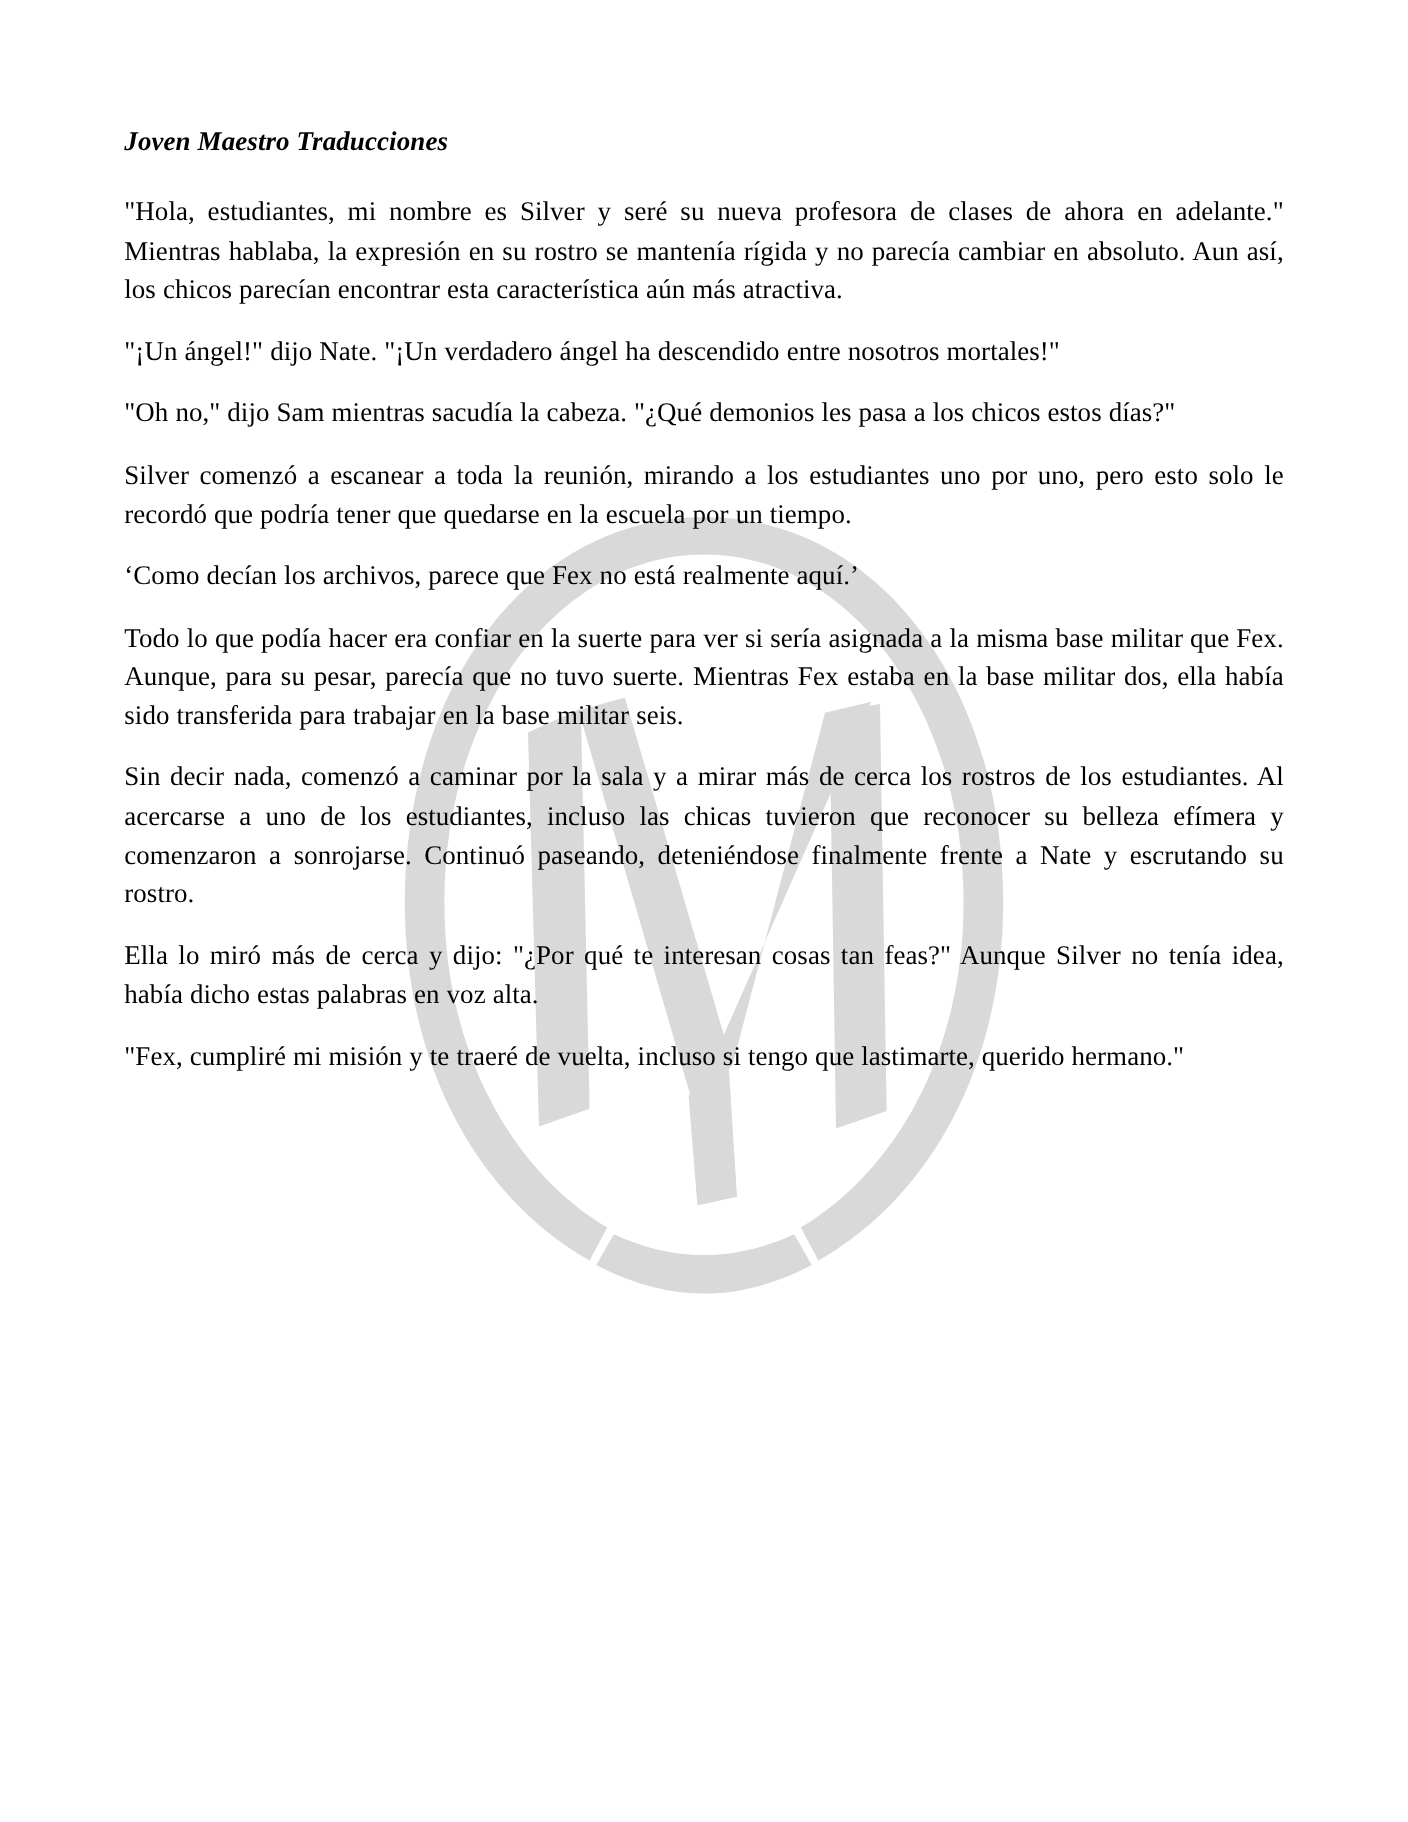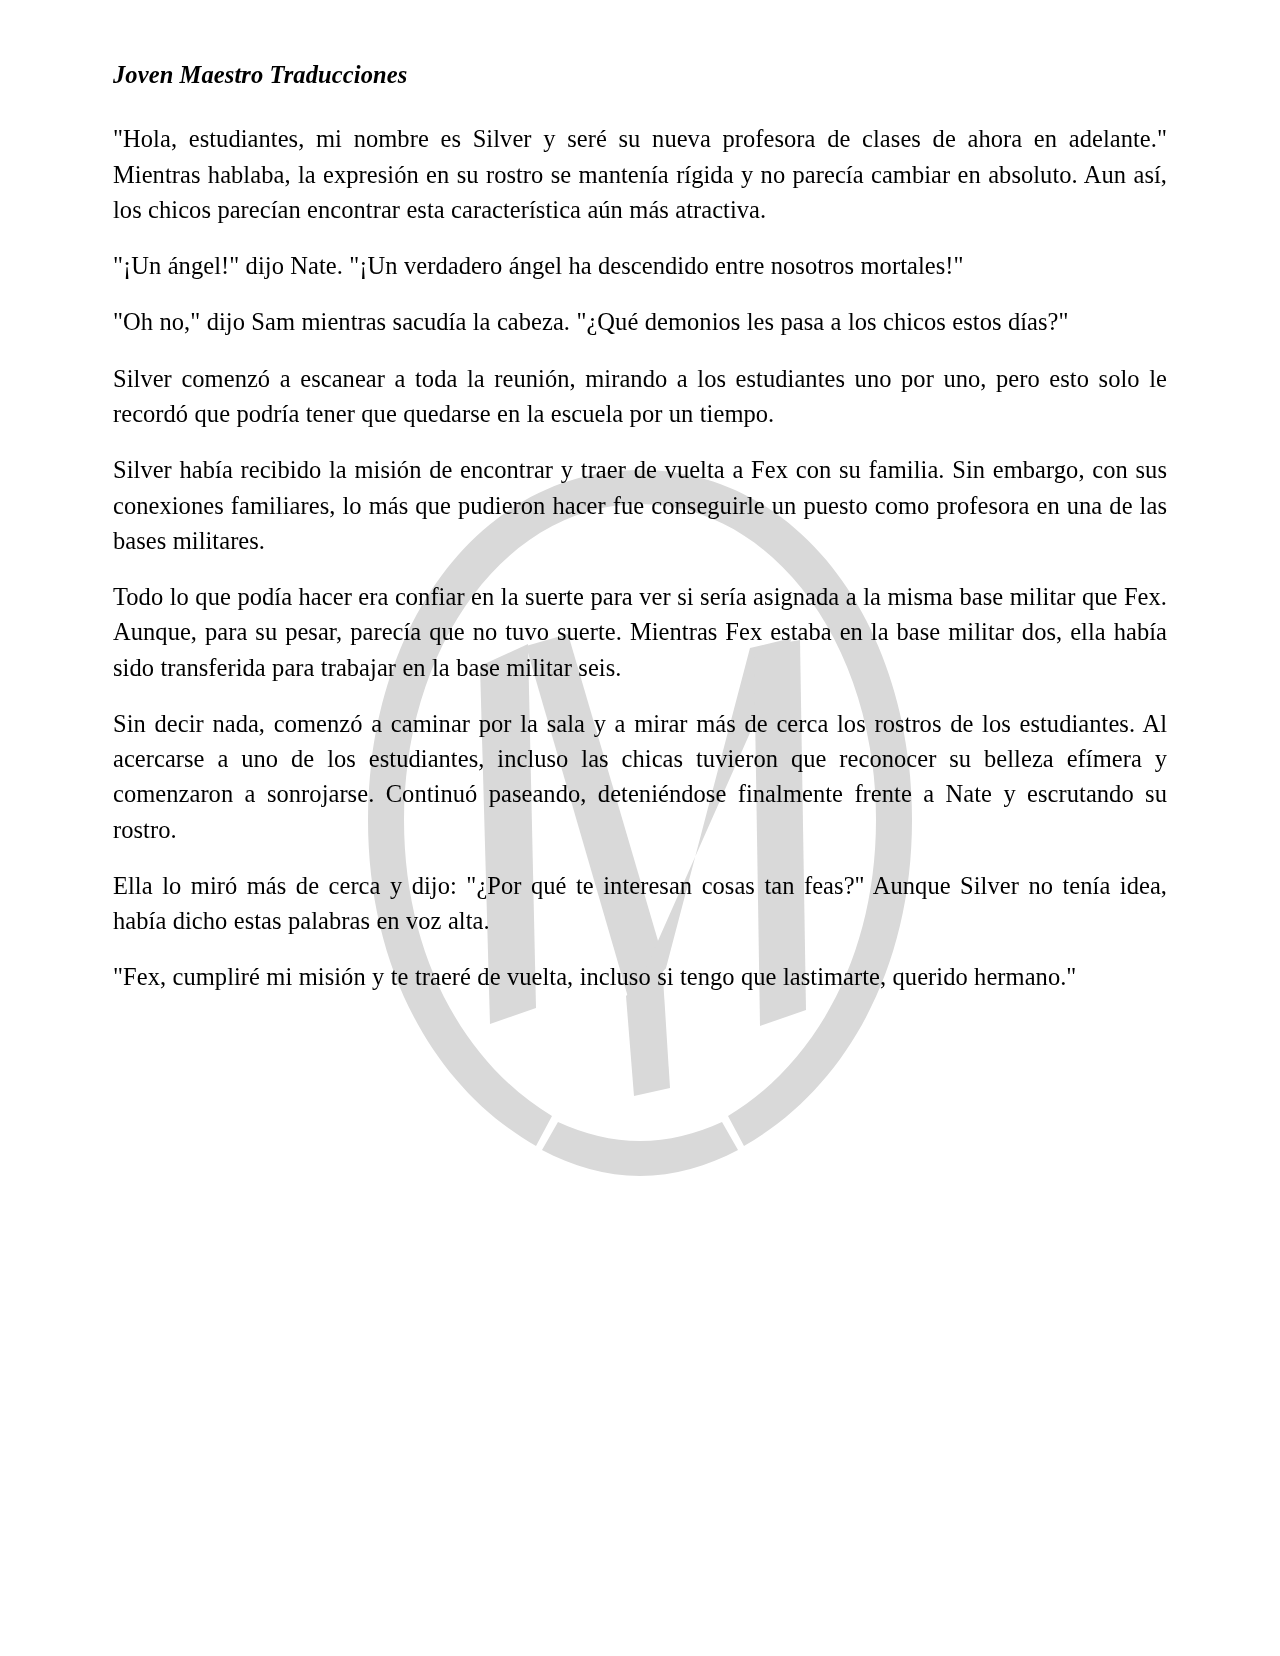--- a/index.html
+++ b/index.html
@@ -31,21 +31,21 @@
     user-select: none;
   }
   .watermark svg {
     width: 100%;
     height: 100%;
     display: block;
   }
   .content {
     position: relative;
     z-index: 1;
-    padding: 60px 113px 0 113px;
+    padding: 114px 113px 0 113px;
     box-sizing: border-box;
   }
   .doc-title {
     font-size: 24.5px;
     font-weight: bold;
     font-style: italic;
     line-height: 1.2;
     margin: 0 0 32px 0;
     letter-spacing: 0.1px;
   }
@@ -89,20 +89,20 @@
   </div>
 
   <div class="content">
 
     <h1 class="doc-title">Joven Maestro Traducciones</h1>
 
     <p class="para">"Hola, estudiantes, mi nombre es Silver y seré su nueva profesora de clases de ahora en adelante." Mientras hablaba, la expresión en su rostro se mantenía rígida y no parecía cambiar en absoluto. Aun así, los chicos parecían encontrar esta característica aún más atractiva.</p>
     <p class="para">"¡Un ángel!" dijo Nate. "¡Un verdadero ángel ha descendido entre nosotros mortales!"</p>
     <p class="para">"Oh no," dijo Sam mientras sacudía la cabeza. "¿Qué demonios les pasa a los chicos estos días?"</p>
     <p class="para">Silver comenzó a escanear a toda la reunión, mirando a los estudiantes uno por uno, pero esto solo le recordó que podría tener que quedarse en la escuela por un tiempo.</p>
-    <p class="para">Silver había recibido la misión de encontrar y traer de vuelta a Fex con su familia. Sin embargo, con sus conexiones familiares, lo más que pudieron hacer fue conseguirle un puesto como profesora en una de las bases militares.</p>
+    <p class="para">‘Como decían los archivos, parece que Fex no está realmente aquí.’</p>
     <p class="para">Todo lo que podía hacer era confiar en la suerte para ver si sería asignada a la misma base militar que Fex. Aunque, para su pesar, parecía que no tuvo suerte. Mientras Fex estaba en la base militar dos, ella había sido transferida para trabajar en la base militar seis.</p>
     <p class="para">Sin decir nada, comenzó a caminar por la sala y a mirar más de cerca los rostros de los estudiantes. Al acercarse a uno de los estudiantes, incluso las chicas tuvieron que reconocer su belleza efímera y comenzaron a sonrojarse. Continuó paseando, deteniéndose finalmente frente a Nate y escrutando su rostro.</p>
     <p class="para">Ella lo miró más de cerca y dijo: "¿Por qué te interesan cosas tan feas?" Aunque Silver no tenía idea, había dicho estas palabras en voz alta.</p>
     <p class="para">"Fex, cumpliré mi misión y te traeré de vuelta, incluso si tengo que lastimarte, querido hermano."</p>
 
   </div>
 </div>
 
 </body></html>

